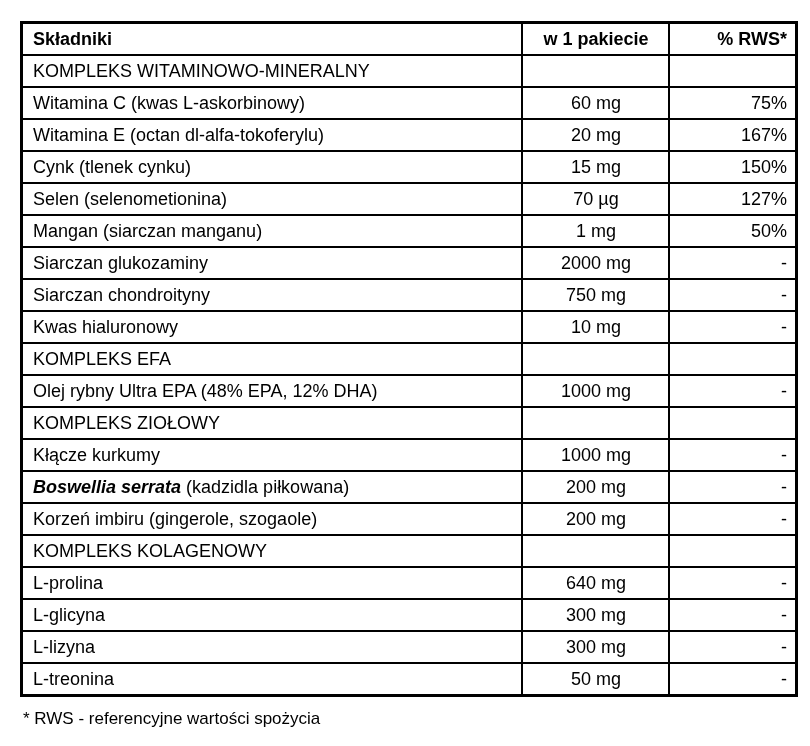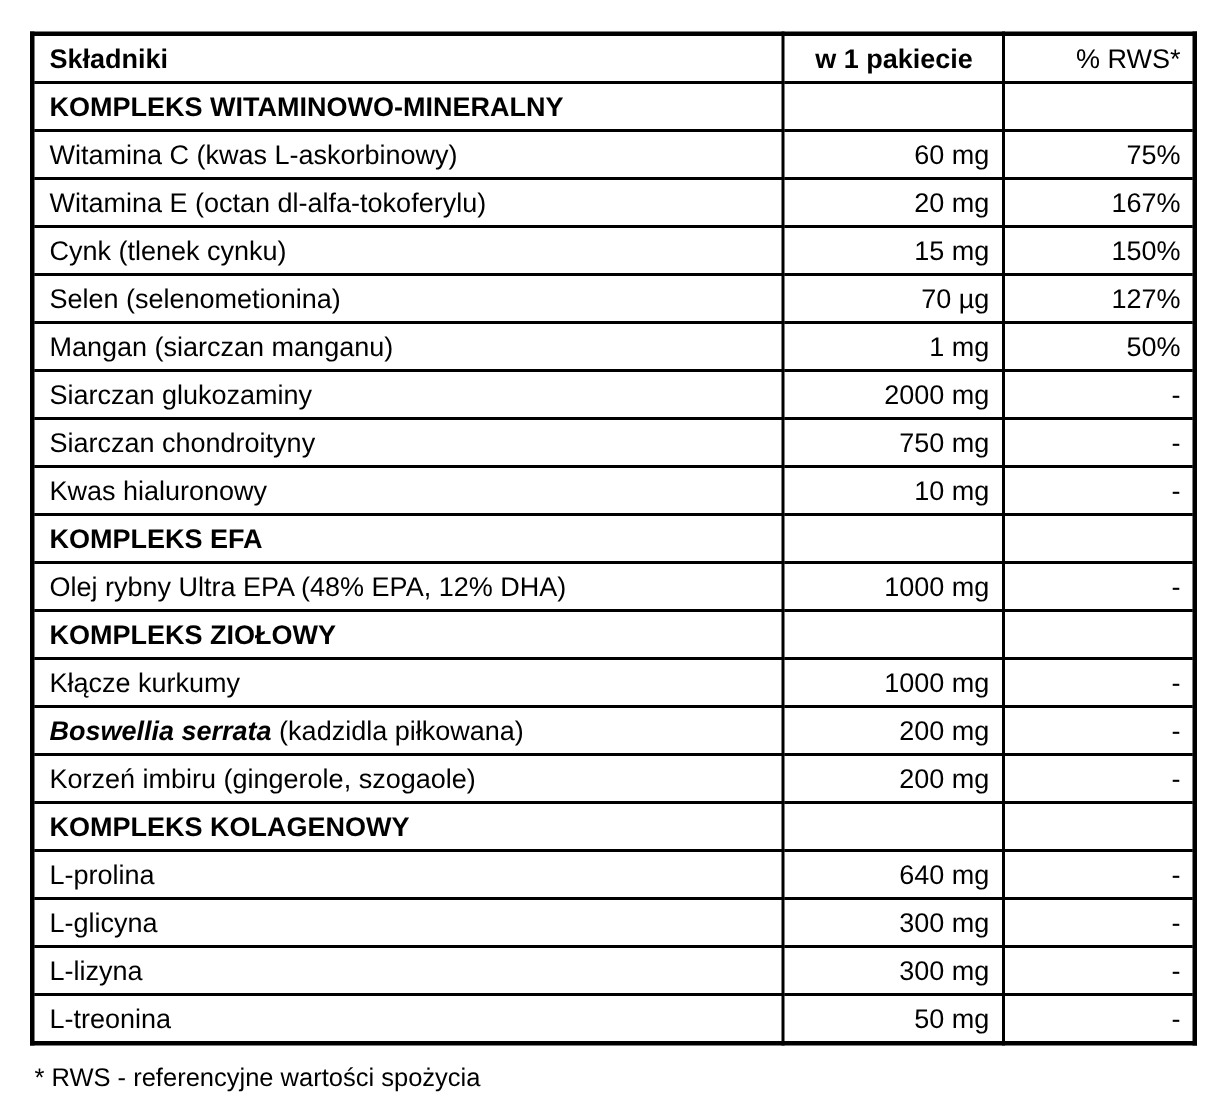--- a/index.html
+++ b/index.html
@@ -48,34 +48,34 @@
   th.col-name {
     text-align: left;
     font-weight: bold;
   }
   th.col-amount {
     text-align: center;
     font-weight: bold;
   }
   th.col-rws {
     text-align: right;
-    font-weight: normal;
+    font-weight: bold;
     padding-right: 12px;
   }
   td.cell-name { text-align: left; }
   td.cell-amount {
-    text-align: right;
+    text-align: center;
     padding-right: 13px;
   }
   td.cell-rws {
     text-align: right;
     padding-right: 12px;
   }
   tr.section-row td.cell-name {
-    font-weight: bold;
+    font-weight: normal;
   }
   td .latin-italic { font-style: italic; font-weight: bold; }
 
   .footnote {
     position: absolute;
     left: 23px;
     top: 708px;
     font-size: 17px;
     line-height: 22px;
     color: #000000;

